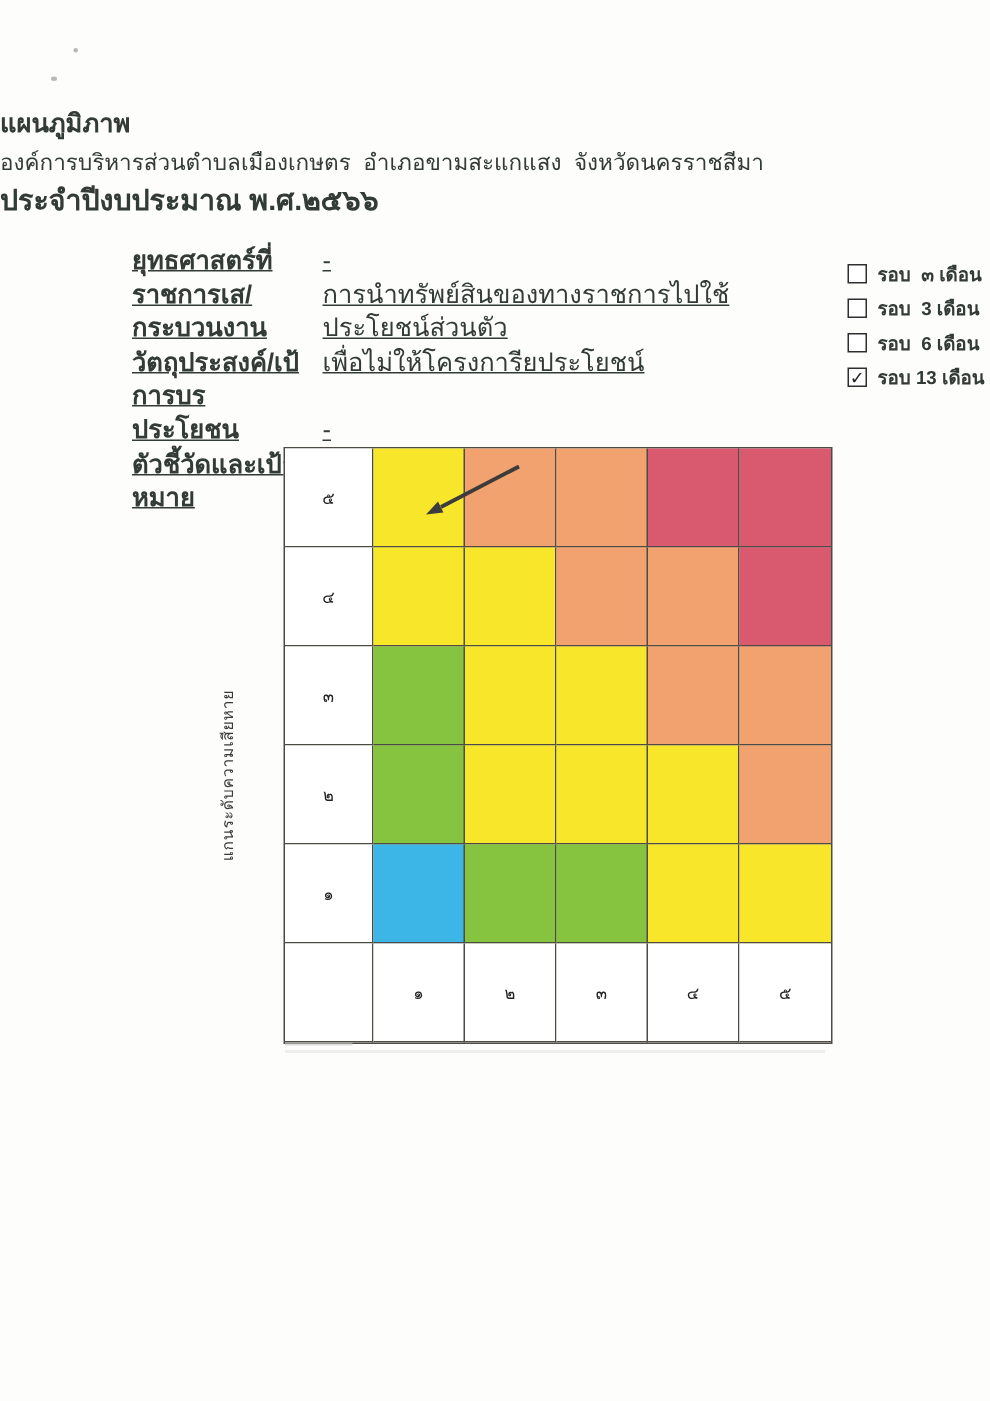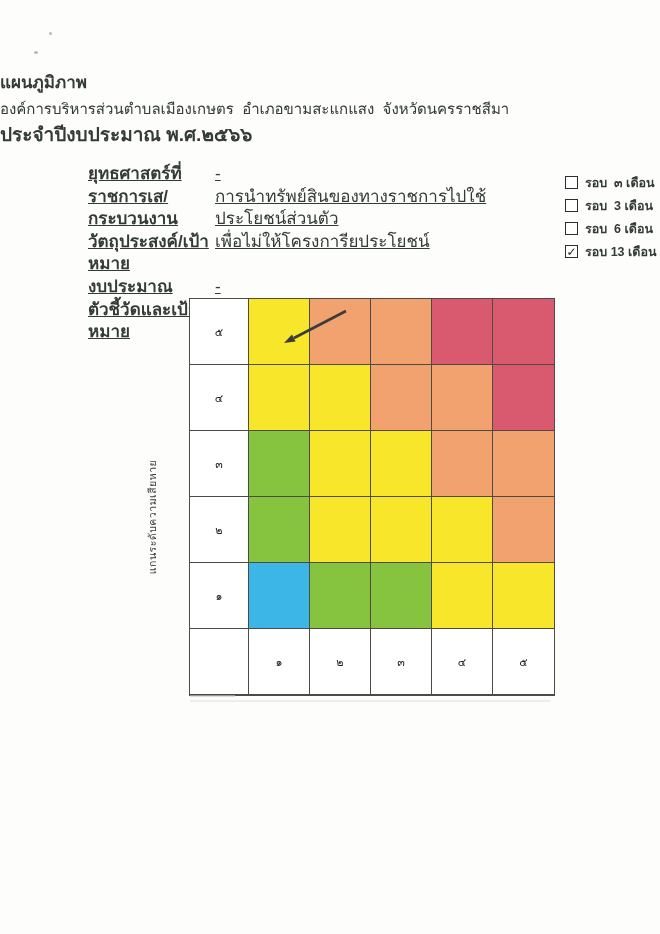--- a/index.html
+++ b/index.html
@@ -66,25 +66,25 @@
   <div class="form">
     <div class="form-row">
       <div class="form-label">ยุทธศาสตร์ที่</div>
       <div class="form-value">-</div>
     </div>
     <div class="form-row">
       <div class="form-label">ราชการเส/กระบวนงาน</div>
       <div class="form-value">การนำทรัพย์สินของทางราชการไปใช้ประโยชน์ส่วนตัว</div>
     </div>
     <div class="form-row">
-      <div class="form-label">วัตถุประสงค์/เป้าหมาย</div>
+      <div class="form-label">วัตถุประสงค์/เป้การบร</div>
       <div class="form-value">เพื่อไม่ให้โครงการียประโยชน์</div>
     </div>
     <div class="form-row">
-      <div class="form-label">งบประมาณ</div>
+      <div class="form-label">ประโยชน</div>
       <div class="form-value">-</div>
     </div>
     <div class="form-row">
       <div class="form-label">ตัวชี้วัดและเป้าหมาย</div>
       <div class="form-value">ทรัพย์สินไม่สูญหาย</div>
     </div>
   </div>
 
   <div class="cb-group">
     <div class="cb-row">

